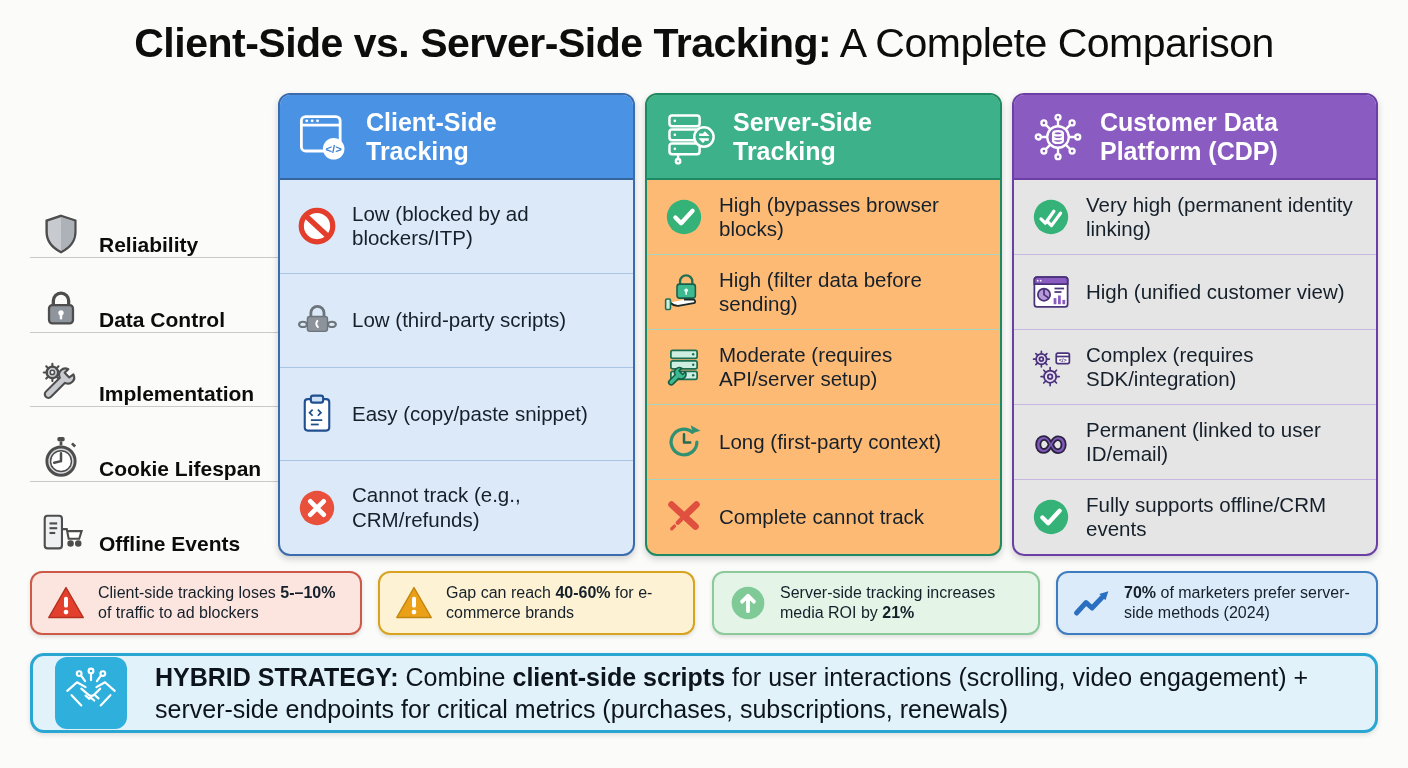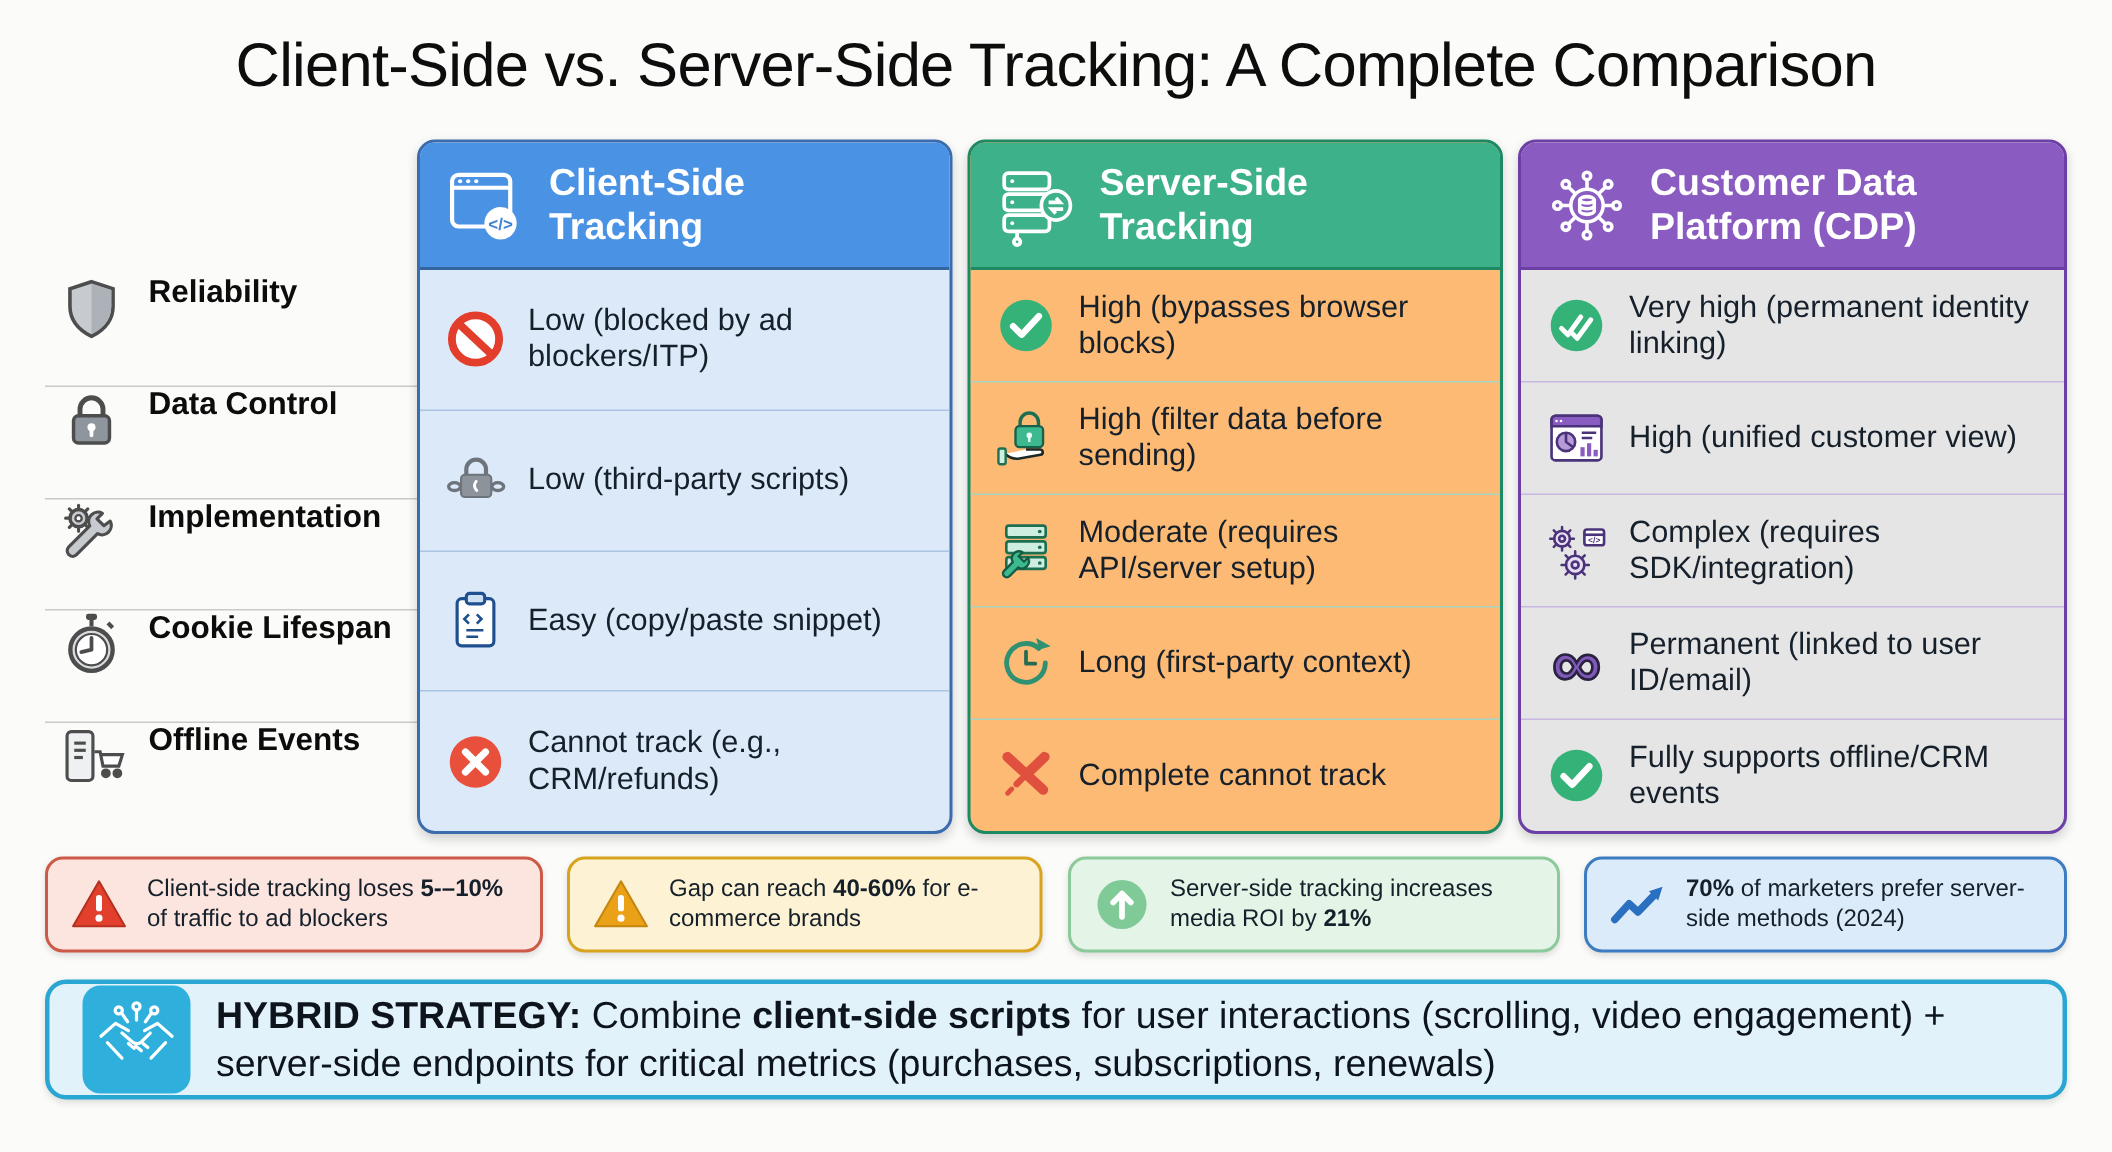--- a/index.html
+++ b/index.html
@@ -1,24 +1,24 @@
 <!DOCTYPE html>
 <html><head>
 <meta charset="utf-8">
 <style>
   *{box-sizing:border-box;margin:0;padding:0}
   html,body{width:1408px;height:768px}
   body{background:#fbfbf9;font-family:"Liberation Sans",sans-serif;position:relative;overflow:hidden;color:#14202b}
 
   .title{position:absolute;top:20px;left:0;width:100%;text-align:center;font-size:41px;font-weight:400;color:#0d0d0d;letter-spacing:-.5px}
-  .title b{font-weight:400}
+  .title b{font-weight:700}
 
   
   .labels{position:absolute;left:30px;top:183px;width:248px;height:373px;display:flex;flex-direction:column}
-  .label-row{flex:1;display:flex;align-items:flex-start;gap:15px;padding-left:8px;border-bottom:1.5px solid #c9c9c9}
+  .label-row{flex:1;display:flex;align-items:flex-end;gap:15px;padding-left:8px;border-bottom:1.5px solid #c9c9c9}
   .label-row:last-child{border-bottom:none}
   .label-row svg{width:46px;height:46px;flex:none}
   .label-text{font-size:21px;font-weight:700;color:#0c0c0c;white-space:nowrap}
 
   
   .card{position:absolute;top:93px;height:463px;border-radius:12px;overflow:hidden;display:flex;flex-direction:column;box-shadow:0 3px 7px rgba(0,0,0,.18)}
   .card.client{left:278px;width:357px;border:2.5px solid #3a6cae;background:#dce9f8}
   .card.server{left:645px;width:357px;border:2.5px solid #1d8a63;background:#fdba74}
   .card.cdp{left:1012px;width:366px;border:2.5px solid #6b3fa6;background:#e5e5e5}
   .card-header{height:85px;flex:none;display:flex;align-items:center;gap:14px;padding:0 10px 0 16px;color:#fff}
@@ -41,21 +41,21 @@
   
   .stat{position:absolute;top:571px;height:64px;border-radius:12px;display:flex;align-items:center;gap:12px;padding:0 10px 0 14px;box-shadow:0 2px 4px rgba(0,0,0,.12)}
   .stat p{font-size:16px;line-height:1.22;color:#15202a}
   .stat svg{width:40px;height:40px;flex:none}
   .stat.red{left:30px;width:332px;background:#fce5df;border:2px solid #cd5a49}
   .stat.amber{left:378px;width:317px;background:#fdf2d4;border:2px solid #d8a41f}
   .stat.green{left:712px;width:328px;background:#e4f5e7;border:2px solid #8cc99b}
   .stat.blue{left:1056px;width:322px;background:#dcebfa;border:2px solid #3d7cc1}
 
   
-  .hybrid{position:absolute;left:30px;top:653px;width:1348px;height:80px;background:#e1f2fa;border:3px solid #2aa6d2;border-radius:14px;display:flex;align-items:center;gap:17px;padding:0 22px;box-shadow:0 2px 5px rgba(0,0,0,.12)}
+  .hybrid{position:absolute;left:30px;top:653px;width:1348px;height:80px;background:#e1f2fa;border:3px solid #2aa6d2;border-radius:14px;display:flex;align-items:center;gap:28px;padding:0 22px;box-shadow:0 2px 5px rgba(0,0,0,.12)}
   .hybrid-icon{width:72px;height:72px;border-radius:12px;background:#2fb0dc;flex:none;display:flex;align-items:center;justify-content:center}
   .hybrid-icon svg{width:56px;height:56px}
   .hybrid p{font-size:25px;line-height:1.3;color:#0d141c}
   .hybrid b{font-weight:800}
 </style>
 </head>
 <body>
 
 <h1 class="title"><b>Client-Side vs. Server-Side Tracking:</b><span> A Complete Comparison</span></h1>
 

